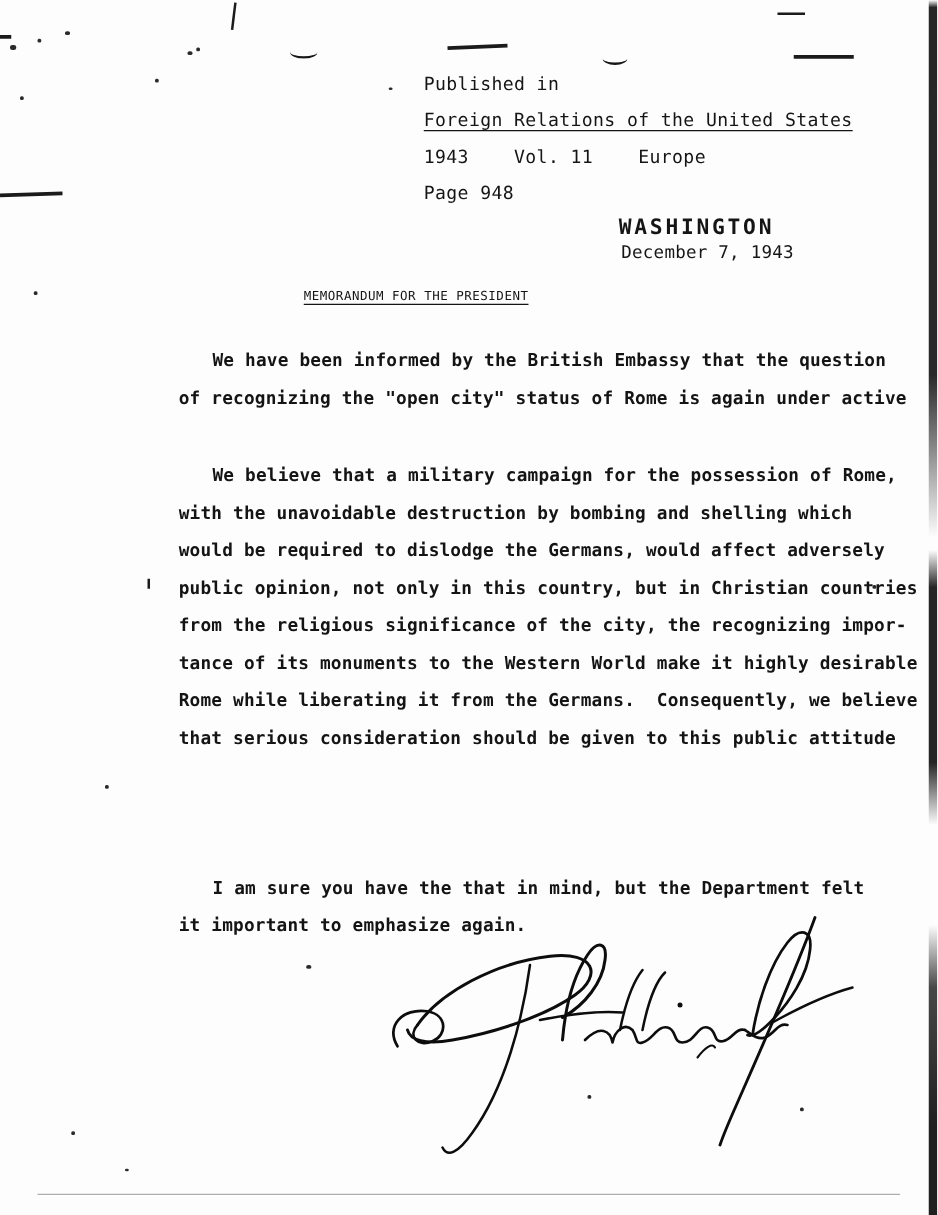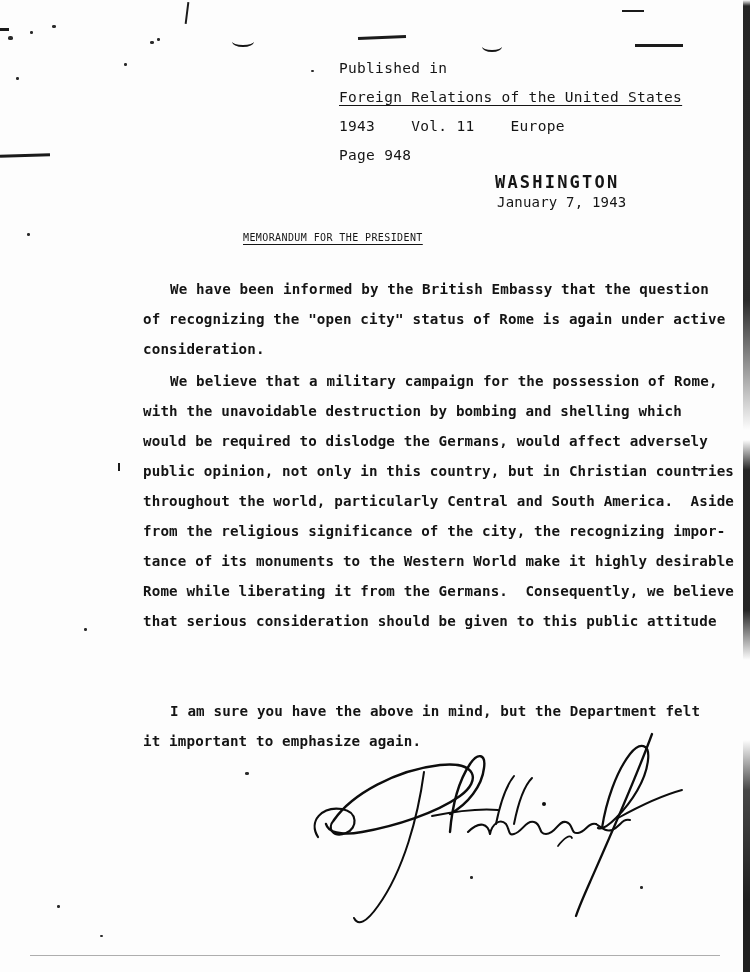--- a/index.html
+++ b/index.html
@@ -156,44 +156,42 @@
   <div class="speck" style="left:470px;top:876px;width:3px;height:3px;"></div>
   <div class="speck" style="left:640px;top:886px;width:3px;height:3px;"></div>
   <div class="speck" style="left:100px;top:935px;width:3px;height:2px;"></div>
 
   <div class="typed hdr-line" style="left:339px; top:60px;">Published in</div>
   <div class="typed hdr-line hdr-underline" style="left:339px; top:89px;">Foreign Relations of the United States</div>
   <div class="typed hdr-line" style="left:339px; top:118px;">1943    Vol. 11    Europe</div>
   <div class="typed hdr-line" style="left:339px; top:147px;">Page 948</div>
 
   <div class="typed washington" style="left:495px; top:172px;">WASHINGTON</div>
-  <div class="typed datestamp" style="left:497px; top:194px;">January 7, 1943</div>
+  <div class="typed datestamp" style="left:497px; top:194px;">December 7, 1943</div>
 
   <div class="typed memo-title" style="left:243px; top:232px;">MEMORANDUM FOR THE PRESIDENT</div>
 
   <div class="body-block" style="top:281px;">
     <div class="body-line indent">We have been informed by the British Embassy that the question</div>
     <div class="body-line">of recognizing the "open city" status of Rome is again under active</div>
-    <div class="body-line">consideration.</div>
   </div>
 
   <div class="body-block" style="top:373px;">
     <div class="body-line indent">We believe that a military campaign for the possession of Rome,</div>
     <div class="body-line">with the unavoidable destruction by bombing and shelling which</div>
     <div class="body-line">would be required to dislodge the Germans, would affect adversely</div>
     <div class="body-line">public opinion, not only in this country, but in Christian countries</div>
-    <div class="body-line">throughout the world, particularly Central and South America.  Aside</div>
     <div class="body-line">from the religious significance of the city, the recognizing impor-</div>
     <div class="body-line">tance of its monuments to the Western World make it highly desirable</div>
     <div class="body-line">Rome while liberating it from the Germans.  Consequently, we believe</div>
     <div class="body-line">that serious consideration should be given to this public attitude</div>
   </div>
 
   <div class="body-block" style="top:703px;">
-    <div class="body-line indent">I am sure you have the above in mind, but the Department felt</div>
+    <div class="body-line indent">I am sure you have the that in mind, but the Department felt</div>
     <div class="body-line">it important to emphasize again.</div>
   </div>
 
   <div id="signature">
     <svg width="400" height="240" viewBox="0 0 400 240" fill="none" xmlns="http://www.w3.org/2000/svg">
       <g stroke="#0d0d0d" fill="none" stroke-linecap="round" stroke-linejoin="round">
 
         <path d="M18 117 C 8 101, 22 86, 42 89 C 58 92, 58 108, 46 113 C 34 118, 26 109, 34 100" stroke-width="2.2"></path>
 
         <path d="M34 100 C 52 74, 96 50, 140 45 C 176 41, 182 60, 160 76 C 136 93, 96 106, 62 112

